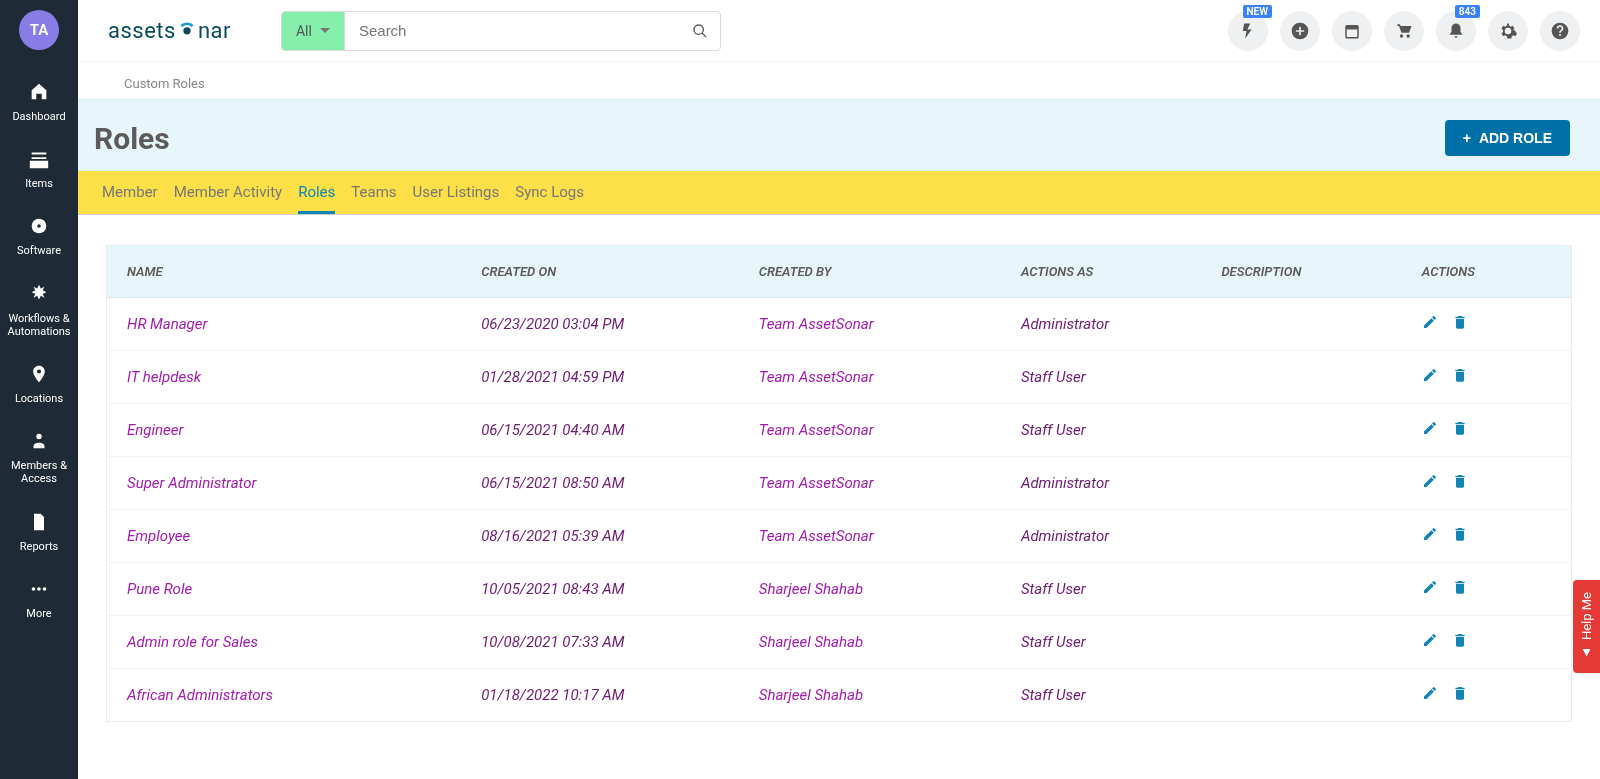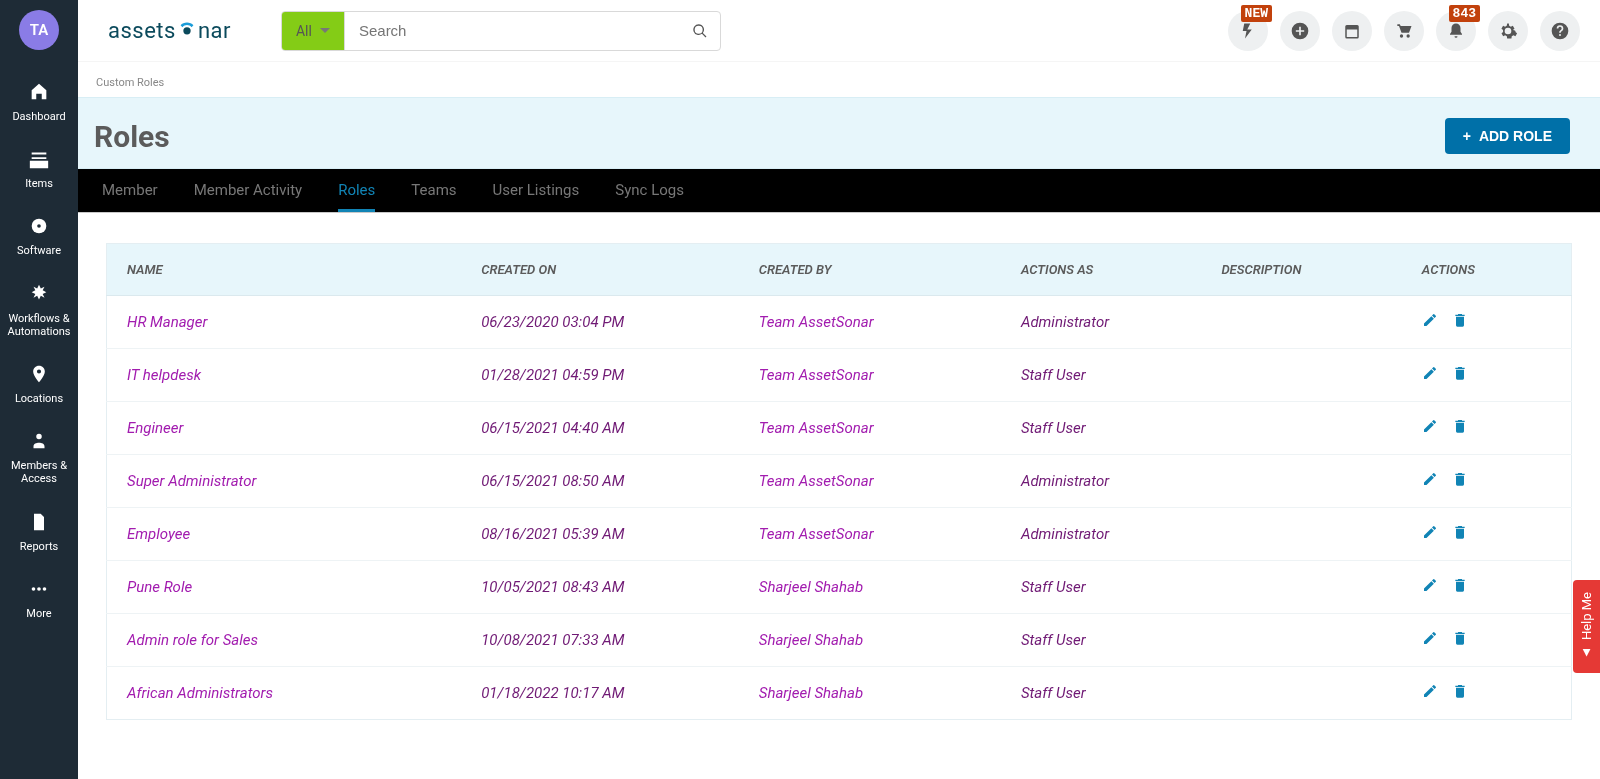--- a/index.html
+++ b/index.html
@@ -15,40 +15,40 @@
   .side-item svg { fill: #fff; }
 
   
   .main { flex: 1; display: flex; flex-direction: column; min-width: 0; }
 
   
   .topbar { height: 62px; display: flex; align-items: center; padding: 0 20px 0 30px; border-bottom: 1px solid #f5f5f5; }
   .logo { display: flex; align-items: center; color: #0b4a5c; margin-right: 50px; }
   .logo-text { font-size: 22px; font-weight: 400; letter-spacing: 0.5px; color:#0b4a5c; }
   .search-wrap { display: flex; border: 1px solid #d9d9d9; border-radius: 4px; overflow: hidden; height: 40px; width: 440px; }
-  .search-filter { background: #84cc16; border-right: 1px solid #d9d9d9; display: flex; align-items: center; padding: 0 14px; color: #555; gap: 8px; cursor: pointer; }
+  .search-filter { background: #86efac; border-right: 1px solid #d9d9d9; display: flex; align-items: center; padding: 0 14px; color: #555; gap: 8px; cursor: pointer; }
   .search-input { flex: 1; border: none; outline: none; padding: 0 14px; font-size: 15px; color: #333; }
   .search-btn { width: 40px; display: flex; align-items: center; justify-content: center; cursor: pointer; color: #555; }
 
   .top-actions { margin-left: auto; display: flex; align-items: center; gap: 12px; }
   .top-icon { width: 40px; height: 40px; border-radius: 50%; background: #eef0f1; display: flex; align-items: center; justify-content: center; position: relative; cursor: pointer; color: #555; }
   .top-icon svg { fill: #555; }
-  .badge { position: absolute; top: -6px; right: -4px; background: #c2410c; color: #fff; font-size: 13px; padding: 1px 4px; border-radius: 2px; font-weight: 600; font-family: Liberation Mono, monospace; }
-
-  
-  .crumbs { padding: 14px 18px 8px; color: #888; font-size: 11px; }
+  .badge { position: absolute; top: -6px; right: -4px; background: #3b82f6; color: #fff; font-size: 10px; padding: 1px 4px; border-radius: 2px; font-weight: 600; }
+
+  
+  .crumbs { padding: 14px 46px 8px; color: #888; font-size: 13px; }
 
   
   .page-header { background: #e7f6fb; padding: 20px 30px 0 0; border-top: 1px solid #d8eef5; border-bottom: 1px solid #d8eef5; }
   .page-header-inner { display: flex; align-items: center; padding-left: 8px; margin-bottom: 14px; }
   .page-title { font-size: 30px; font-weight: 700; color: #5b5b5b; padding-left: 8px;}
   .add-btn { margin-left: auto; background: #0070a8; color: #fff; border: none; border-radius: 4px; padding: 10px 18px; font-size: 14px; font-weight: 600; cursor: pointer; display: flex; align-items: center; gap: 8px; }
 
   
-  .tabs { display: flex; gap: 36px; border-bottom: 1px solid #c9c9c9; background: #000000; padding: 0 24px; }
+  .tabs { display: flex; gap: 16px; border-bottom: 1px solid #c9c9c9; background: #fde047; padding: 0 24px; }
   .tab { padding: 12px 0 10px; color: #777; cursor: pointer; border-bottom: 3px solid transparent; font-size: 15px; }
   .tab.active { color: #1184b5; border-bottom-color: #1184b5; }
 
   
   .content { padding: 30px 28px; overflow: auto; font-style: italic; }
   .table { width: 100%; border: 1px solid #e4eef2; border-collapse: collapse; }
   .table thead th { background: #e7f6fb; text-align: left; padding: 18px 20px; font-size: 13px; color: #5b5b5b; font-weight: 600; border-bottom: 1px solid #dbe9ee; }
   .table tbody td { padding: 16px 20px; border-top: 1px solid #eef3f5; font-size: 15px; color: #701a75; vertical-align: middle; }
   .table tbody td.link { color: #a21caf; cursor: pointer; }
   .row-actions { display: flex; gap: 14px; }

